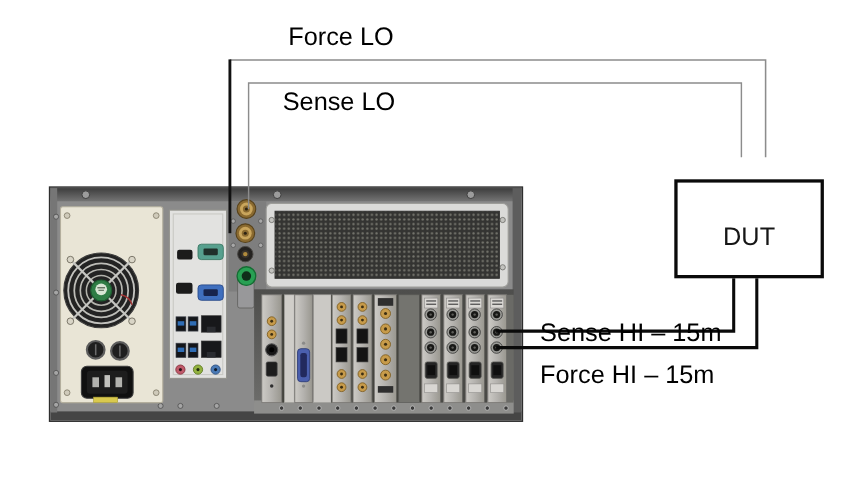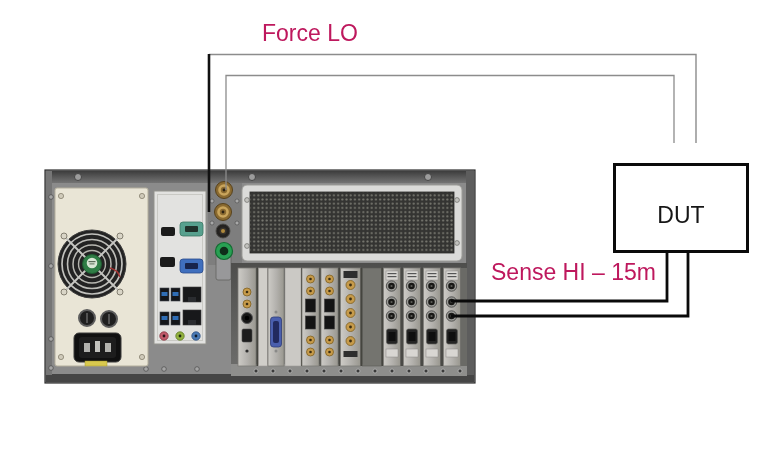--- a/index.html
+++ b/index.html
@@ -3,21 +3,21 @@
 <meta charset="utf-8">
 <style>
   html,body{margin:0;padding:0;background:#ffffff;}
   .canvas{
     position:relative;width:770px;height:453px;background:#ffffff;
     overflow:hidden;font-family:"Liberation Sans",sans-serif;color:#1a1a1a;
   }
   .layer{position:absolute;left:0;top:0;}
   .lbl{
     position:absolute;font-size:23px;line-height:25px;white-space:nowrap;
-    color:#be185d;letter-spacing:0px;
+    color:#000000;letter-spacing:0px;
   }
   .dut-box{
     position:absolute;left:613px;top:143px;width:130px;height:84px;
     background:#ffffff;border:3px solid #0a0a0a;
     display:flex;align-items:center;justify-content:center;margin-top:20px;
   }
   .dut-box span{font-size:23px;color:#161616;transform:translateY(7px);}
   .caption{
     position:absolute;left:151px;top:403px;font-size:23px;line-height:26px;
     white-space:nowrap;color:#111111;
@@ -369,15 +369,17 @@
     <path d="M226,190 L226,75.5 L674,75.5 L674,143" fill="none" stroke="#8c8c8c" stroke-width="1.3"></path>
     <path d="M451,301 L667,301 L667,231" fill="none" stroke="#0a0a0a" stroke-width="2.8"></path>
     <path d="M451,316 L688,316 L688,231" fill="none" stroke="#0a0a0a" stroke-width="2.8"></path>
   </svg>
 
   <div class="dut-box">
     <span>DUT</span>
   </div>
 
   <div class="lbl" style="left:262px;top:21px;">Force LO</div>
-  <div class="lbl" style="left:491px;top:260px;">Sense HI – 15m</div>
+  <div class="lbl" style="left:257px;top:80px;">Sense LO</div>
+  <div class="lbl" style="left:491px;top:290px;">Sense HI – 15m</div>
+  <div class="lbl" style="left:491px;top:328px;">Force HI – 15m</div>
 
 </div>
 
 </body></html>

